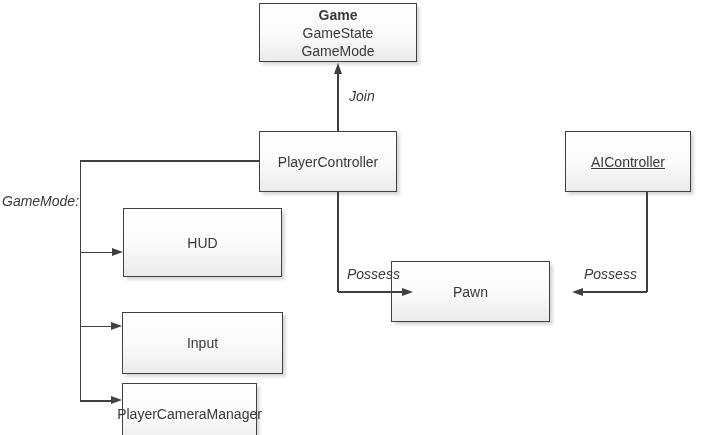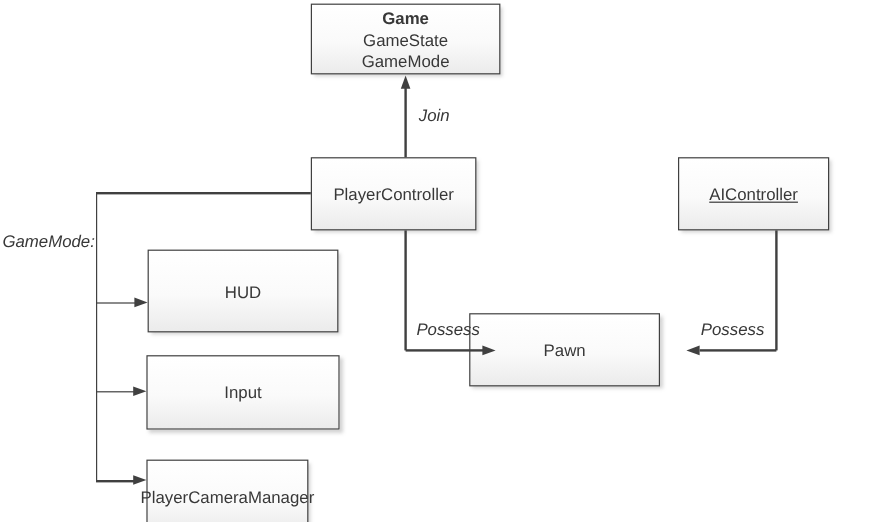--- a/index.html
+++ b/index.html
@@ -35,21 +35,21 @@
     line-height: 18px;
   }
   .bold { font-weight: bold; }
 
   
   .box-game   { left: 259px; top: 3px;   width: 158px; height: 59px; }
   .box-pc     { left: 259px; top: 131px; width: 138px; height: 61px; }
   .box-ai     { left: 565px; top: 131px; width: 126px; height: 61px; text-decoration: underline; }
   .box-pawn   { left: 391px; top: 261px; width: 159px; height: 61px; }
   .box-hud    { left: 123px; top: 208px; width: 159px; height: 69px; align-items: center; }
-  .box-input  { left: 122px; top: 296px; width: 161px; height: 62px; align-items: center; }
+  .box-input  { left: 122px; top: 312px; width: 161px; height: 62px; align-items: center; }
   .box-pcm    { left: 122px; top: 371px; width: 135px; height: 62px; font-size: 14px; margin-top: 12px; }
 
   
   .hline, .vline { position: absolute; background: #404040; }
   .hline { height: 1.5px; }
   .vline { width: 1.5px; }
 
   .line-join          { left: 337px; top: 72px;  height: 59px; }
   .line-possess-l-v   { left: 337px; top: 192px; height: 100px; }
   .line-possess-l-h   { left: 338px; top: 291px; width: 66px; }

